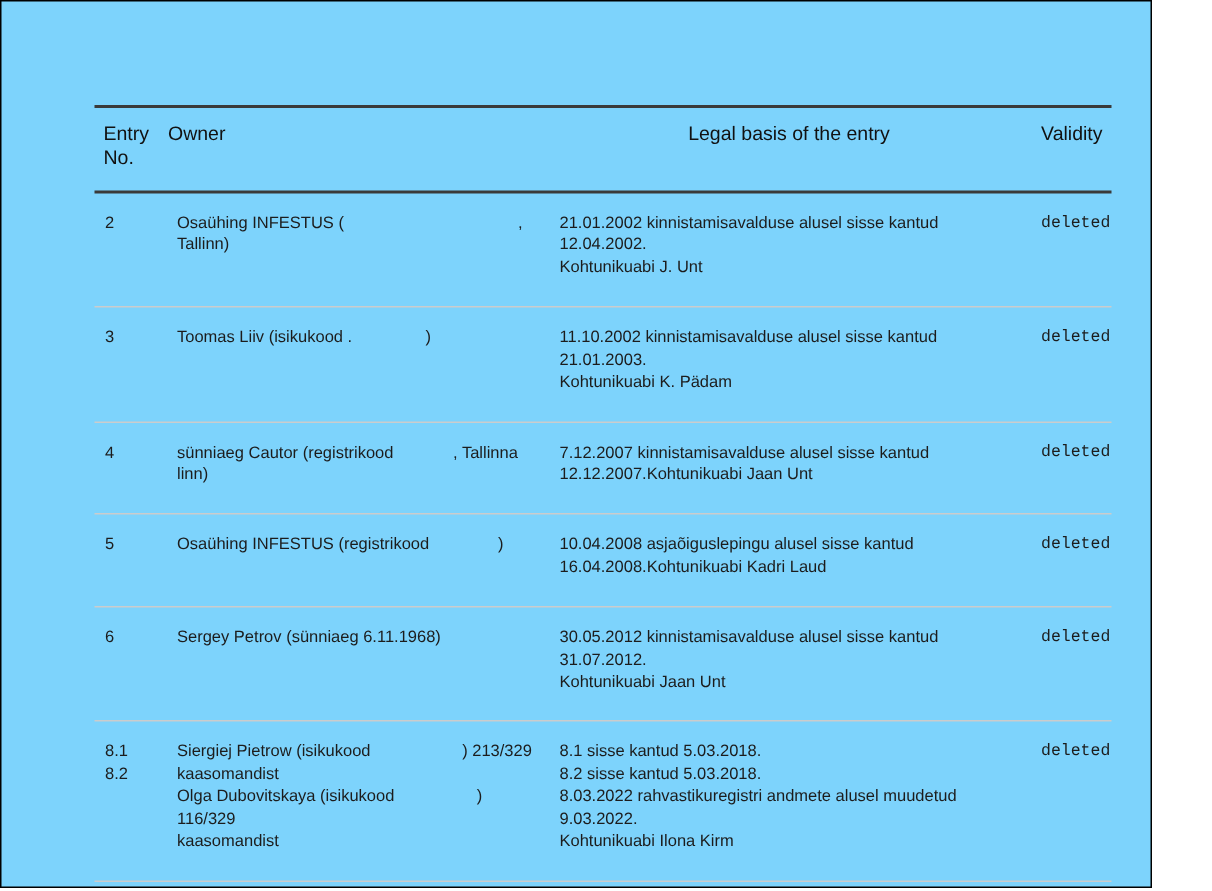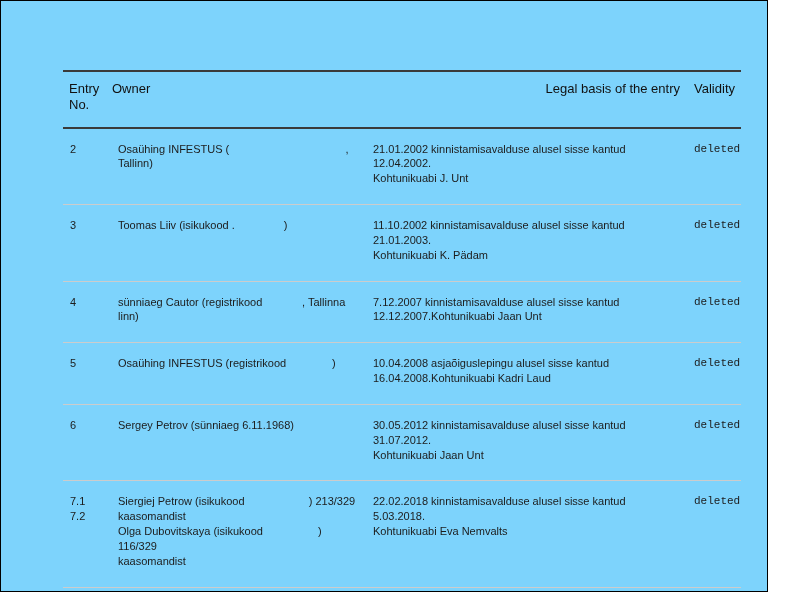--- a/index.html
+++ b/index.html
@@ -39,21 +39,21 @@
     font-size: 13px;
     font-weight: 400;
     color: #111111;
     padding: 9px 6px 13px 6px;
     vertical-align: top;
     white-space: pre-line;
     line-height: 1.25;
   }
   th.h-entry { text-align: left; padding-left: 6px; }
   th.h-owner { text-align: left; }
-  th.h-legal { text-align: right; }
+  th.h-legal { text-align: center; }
   th.h-valid { text-align: right; }
 
   tbody tr {
     border-bottom: 1px solid #cccccc;
   }
   td {
     font-size: 11px;
     line-height: 1.35;
     vertical-align: top;
     padding: 13px 8px 18px 8px;
@@ -115,31 +115,20 @@
           <td class="validity">deleted</td>
         </tr>
         <tr>
           <td class="entry-no">6</td>
           <td class="owner">Sergey Petrov (sünniaeg 6.11.1968)</td>
           <td class="legal">30.05.2012 kinnistamisavalduse alusel sisse kantud 31.07.2012.
 Kohtunikuabi Jaan Unt</td>
           <td class="validity">deleted</td>
         </tr>
         <tr>
-          <td class="entry-no">7.1
-7.2</td>
-          <td class="owner">Siergiej Petrow (isikukood                     ) 213/329
-kaasomandist
-Olga Dubovitskaya (isikukood                  ) 116/329
-kaasomandist</td>
-          <td class="legal">22.02.2018 kinnistamisavalduse alusel sisse kantud 5.03.2018.
-Kohtunikuabi Eva Nemvalts</td>
-          <td class="validity">deleted</td>
-        </tr>
-        <tr>
           <td class="entry-no">8.1
 8.2</td>
           <td class="owner">Siergiej Pietrow (isikukood                    ) 213/329
 kaasomandist
 Olga Dubovitskaya (isikukood                  ) 116/329
 kaasomandist</td>
           <td class="legal">8.1 sisse kantud 5.03.2018.
 8.2 sisse kantud 5.03.2018.
 8.03.2022 rahvastikuregistri andmete alusel muudetud 9.03.2022.
 Kohtunikuabi Ilona Kirm</td>

